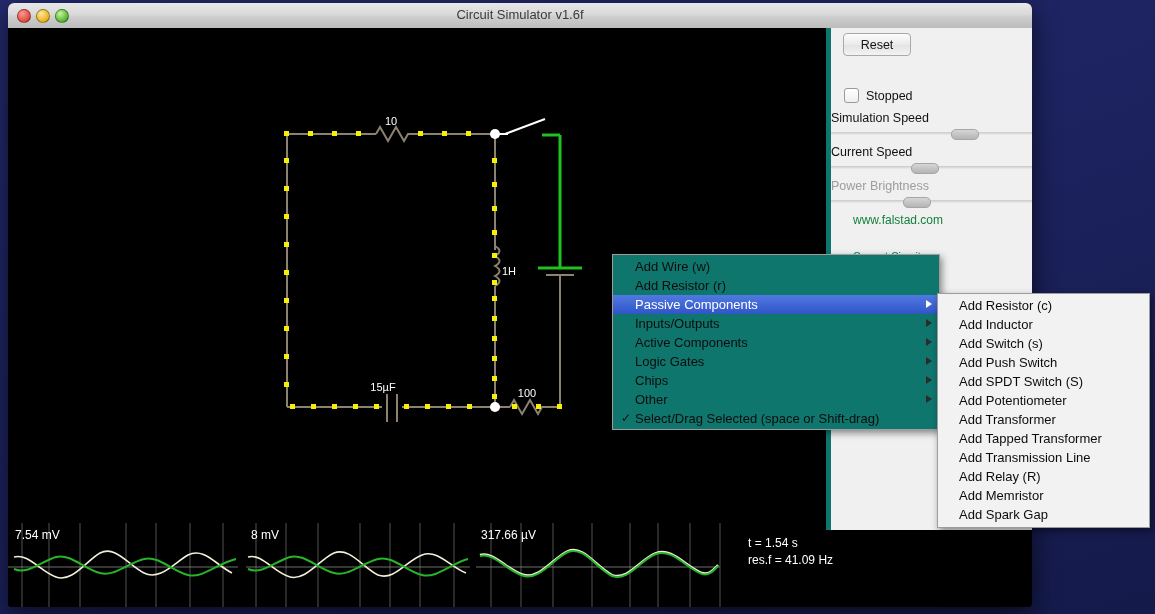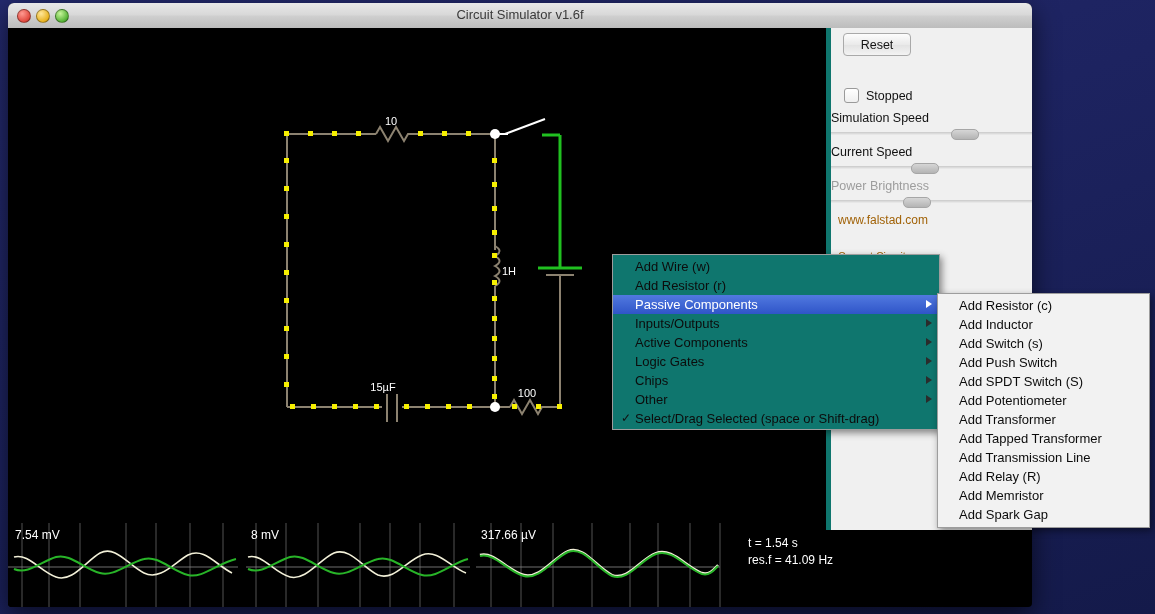--- a/index.html
+++ b/index.html
@@ -55,21 +55,21 @@
   #stopbox{width:13px;height:13px;border:1px solid #9a9a9a;border-radius:3px;
     background:linear-gradient(180deg,#ffffff,#efefef);}
   #stoppedrow span{font-size:12.5px;color:#111;}
   .slabel{position:absolute;width:100%;text-align:left;font-size:12.5px;color:#111;}
   .slabel.dim{color:#9d9d9d;}
   .slider{position:absolute;left:0;width:206px;height:10px;}
   .strack{position:absolute;left:0;top:4px;width:206px;height:3px;
     background:linear-gradient(180deg,#c9c9c9,#ededed);}
   .sthumb{position:absolute;top:1px;width:26px;height:9px;border-radius:5px;
     background:linear-gradient(180deg,#d6d6d6,#b4b4b4);border:1px solid #a6a6a6;}
-  .sideline{position:absolute;left:7px;font-size:12px;color:#a16207;white-space:nowrap;}
+  .sideline{position:absolute;left:22px;font-size:12px;color:#15803d;white-space:nowrap;}
   .sideline.small{font-size:10.5px;}
 
   
   #ctxmenu{position:absolute;left:612px;top:254px;width:326px;
     background:#0f766e;border:1px solid #9d9d9d;
     box-shadow:2px 3px 7px rgba(0,0,0,.45);
     font-family:"Liberation Sans",sans-serif;padding:2px 0 1px 0;}
   .mi{position:relative;height:19px;line-height:19px;font-size:13px;color:#0c0c0c;
       padding-left:22px;padding-right:20px;white-space:nowrap;cursor:default;}
   .mi.sel{background:linear-gradient(180deg,#5179e0,#2f55c8);color:#fff;}

